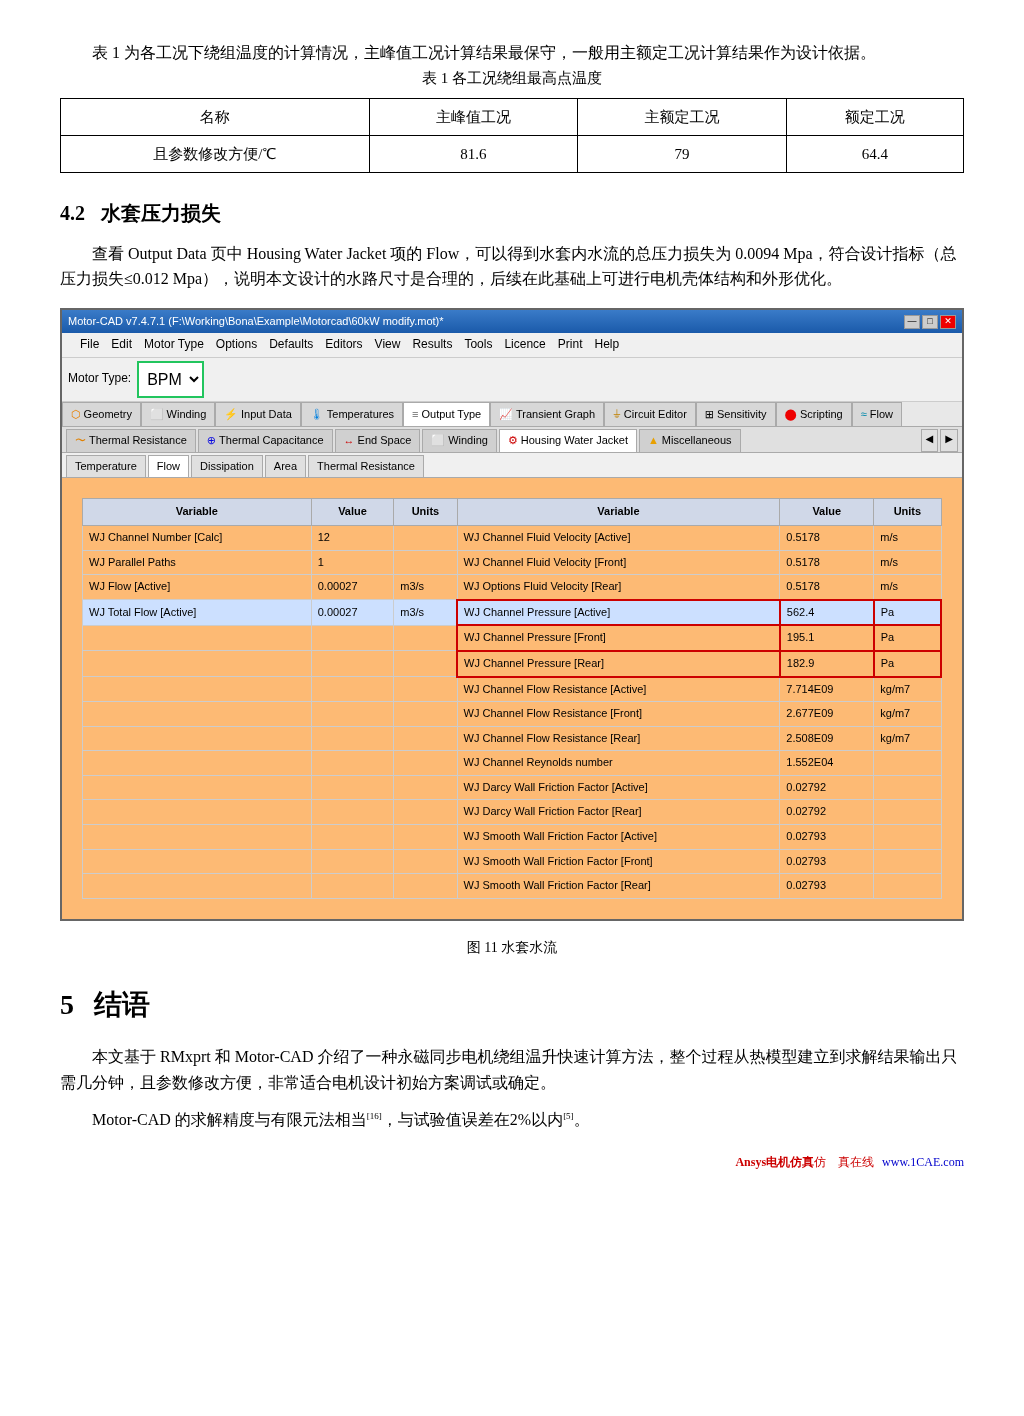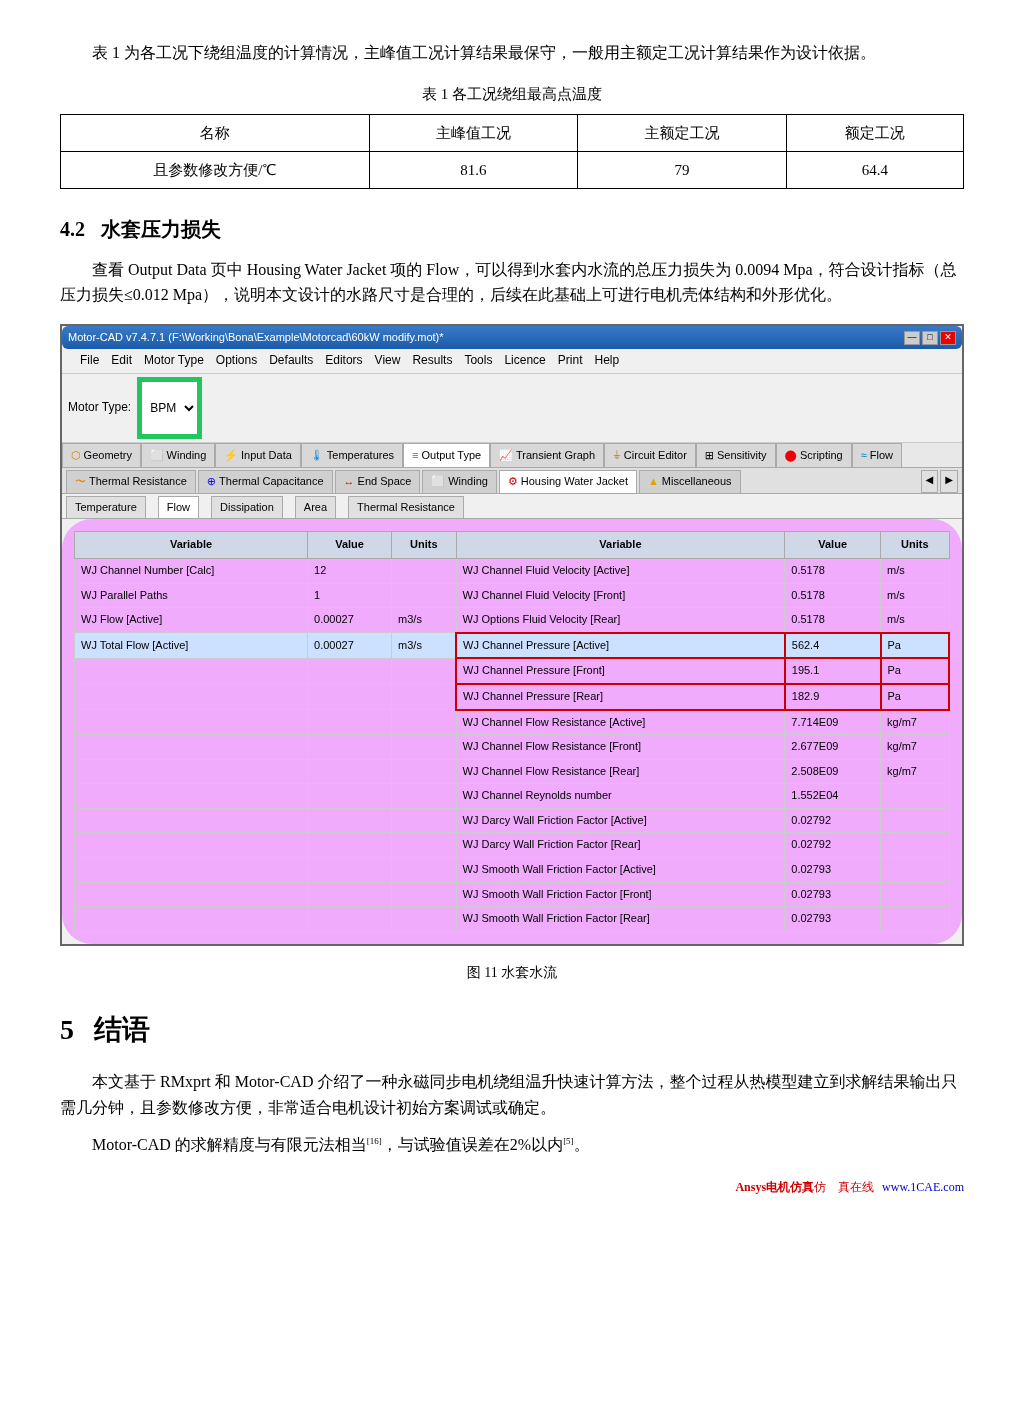--- a/index.html
+++ b/index.html
@@ -8,21 +8,21 @@
       background: #fff;
       color: #000;
       width: 1024px;
       min-height: 1416px;
       padding: 40px 60px;
       font-size: 16px;
       line-height: 1.6;
     }
     .intro-text {
       text-indent: 2em;
-      margin-bottom: 16px;
+      margin-bottom: 0;
     }
     .table-title {
       text-align: center;
       font-size: 15px;
       margin-bottom: 8px;
     }
     table.data-table {
       width: 100%;
       border-collapse: collapse;
       margin-bottom: 24px;
@@ -60,21 +60,20 @@
       background: #f0f0f0;
     }
     .window-titlebar {
       background: linear-gradient(to bottom, #3a7bc8, #1a5aaa);
       color: #fff;
       padding: 3px 6px;
       display: flex;
       align-items: center;
       justify-content: space-between;
       font-size: 11px;
-      border-radius: 6px;
     }
     .window-controls {
       display: flex;
       gap: 2px;
     }
     .win-btn {
       width: 16px;
       height: 14px;
       border: 1px solid #999;
       background: #ccc;
@@ -97,24 +96,24 @@
     .motor-type-bar {
       background: #f0f0f0;
       padding: 3px 6px;
       display: flex;
       align-items: center;
       gap: 6px;
       font-size: 12px;
       border-bottom: 1px solid #ccc;
     }
     .motor-type-select {
-      border: 5px solid #22c55e;
+      border: 2px solid #22c55e;
       background: #fff;
-      padding: 18px 4px;
-      font-size: 12px;
+      padding: 7px 4px;
+      font-size: 16px;
     }
     
     .tab-bar {
       display: flex;
       background: #e8e8e8;
       border-bottom: 1px solid #aaa;
       flex-wrap: nowrap;
       overflow: hidden;
     }
     .tab-item {
@@ -153,38 +152,37 @@
       gap: 3px;
     }
     .tab2-item.active {
       background: #fff;
     }
     .sub-tab-bar {
       display: flex;
       background: #f0f0f0;
       border-bottom: 1px solid #aaa;
       padding: 2px 4px 0;
-      gap: 12px;
+      gap: 2px;
     }
     .sub-tab {
       padding: 2px 8px;
       border: 1px solid #aaa;
       border-bottom: none;
       background: #e0e0e0;
       cursor: pointer;
       font-size: 11px;
     }
     .sub-tab.active {
       background: #fff;
     }
     
     .data-area {
-      background: #f0abfc;
-      padding: 12px;
-      border-radius: 30px;
+      background: #fdba74;
+      padding: 20px;
     }
     table.mc-table {
       width: 100%;
       border-collapse: collapse;
       font-size: 11px;
     }
     table.mc-table th {
       background: #d0d8e8;
       border: 1px solid #aaa;
       padding: 4px 6px;

